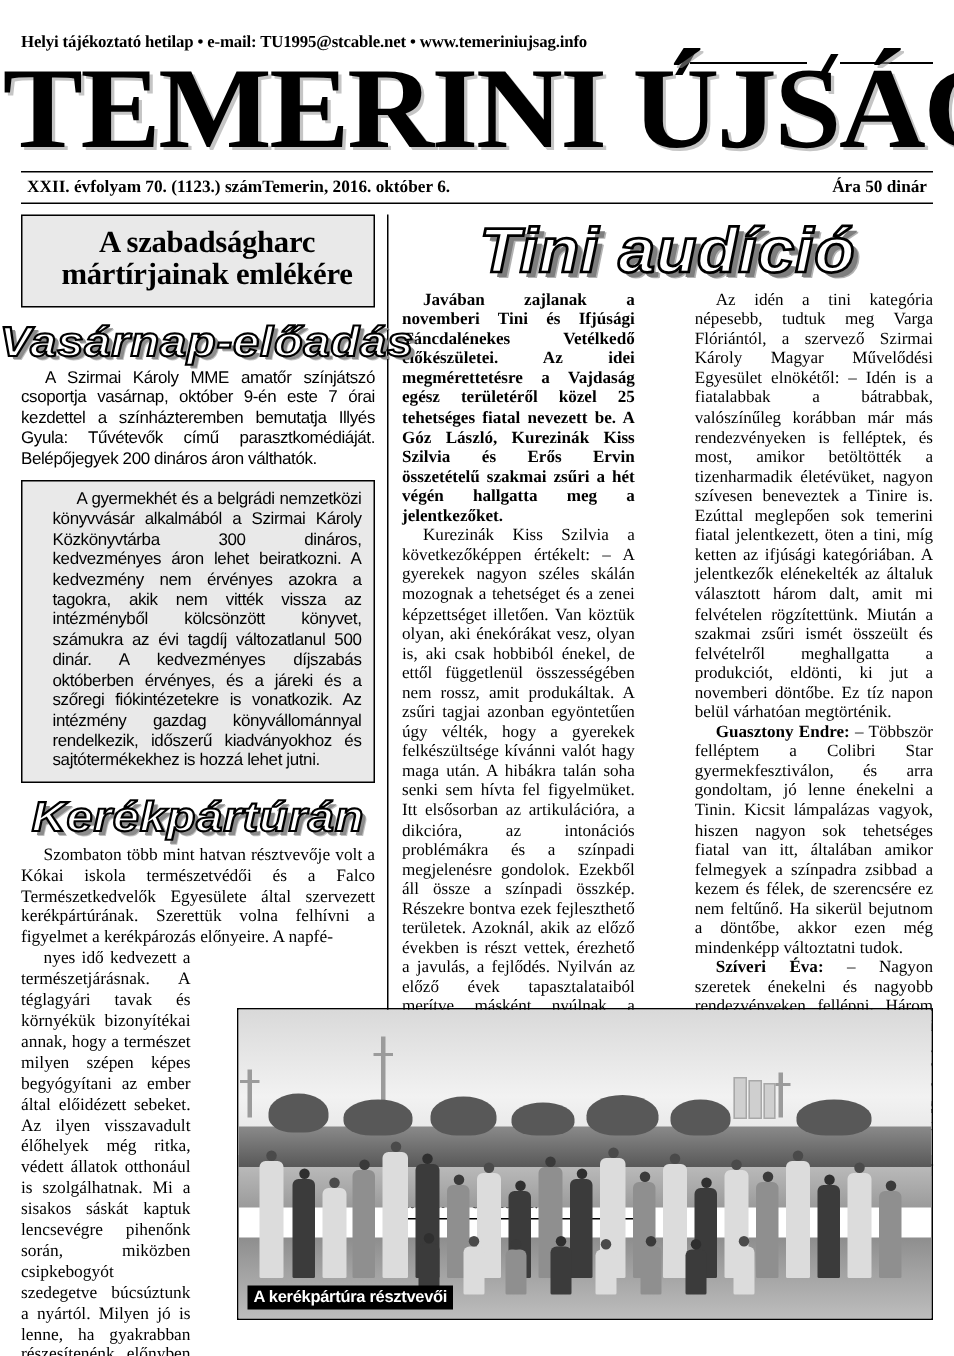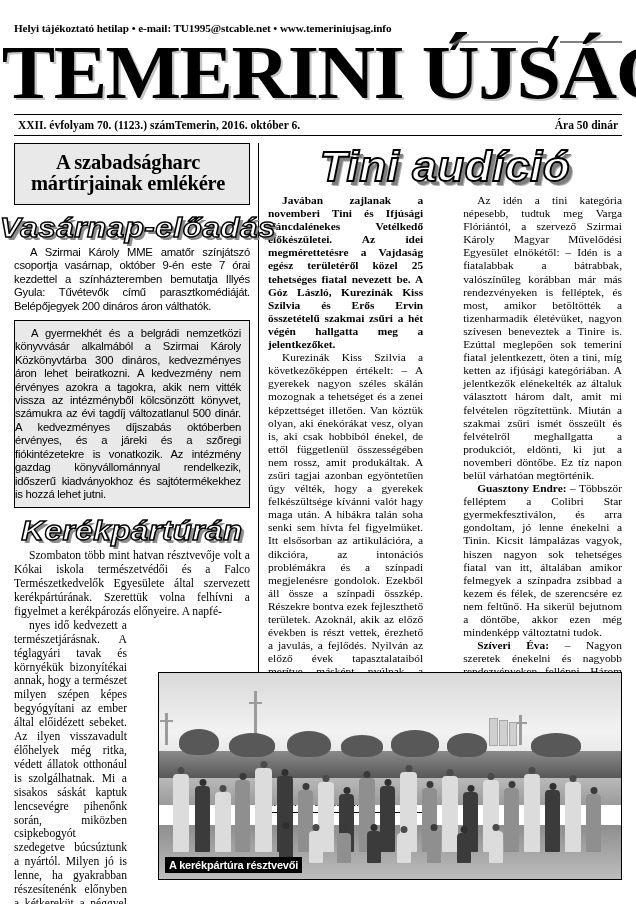--- a/index.html
+++ b/index.html
@@ -57,21 +57,21 @@
   .col-left { width: 244px; flex: none; padding-right: 8px; }
   .col-div {
     width: 0; border-left: 1.2px solid #000; flex: none; margin-right: 9px;
   }
   .col-main { flex: 1; display: flex; flex-direction: column; }
 
   
   .notice {
     border: 1.6px solid #000;
     background: #e9e9e9;
-    padding: 6px 8px 6px 0;
+    padding: 6px 8px 6px 20px;
     margin-bottom: 7px;
   }
   .notice h2 {
     margin: 2px 0 4px 0;
     text-align: center;
     font-family: "Liberation Serif", "DejaVu Serif", serif;
     font-weight: bold;
     font-size: 20.5px;
     line-height: 21px;
     letter-spacing: -0.2px;

